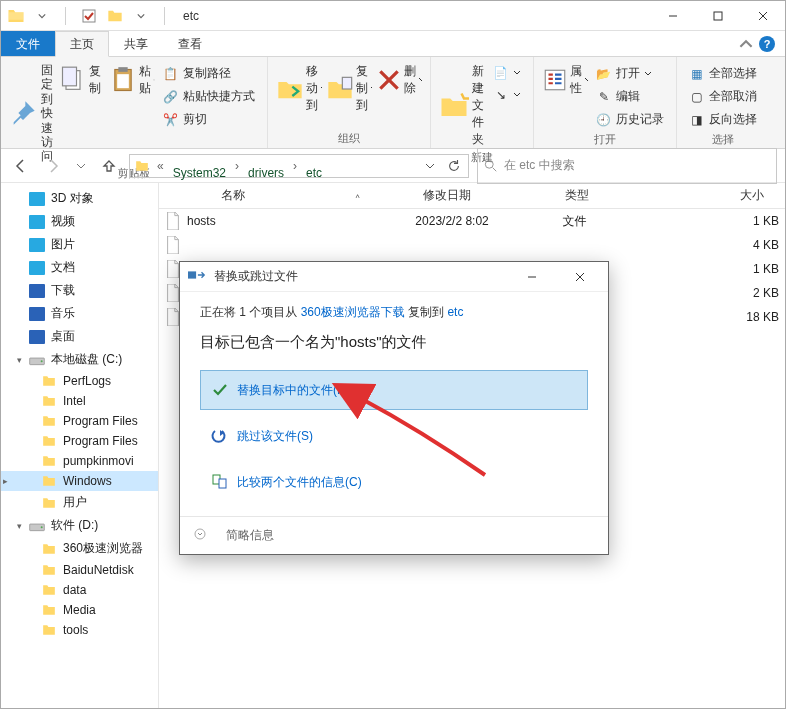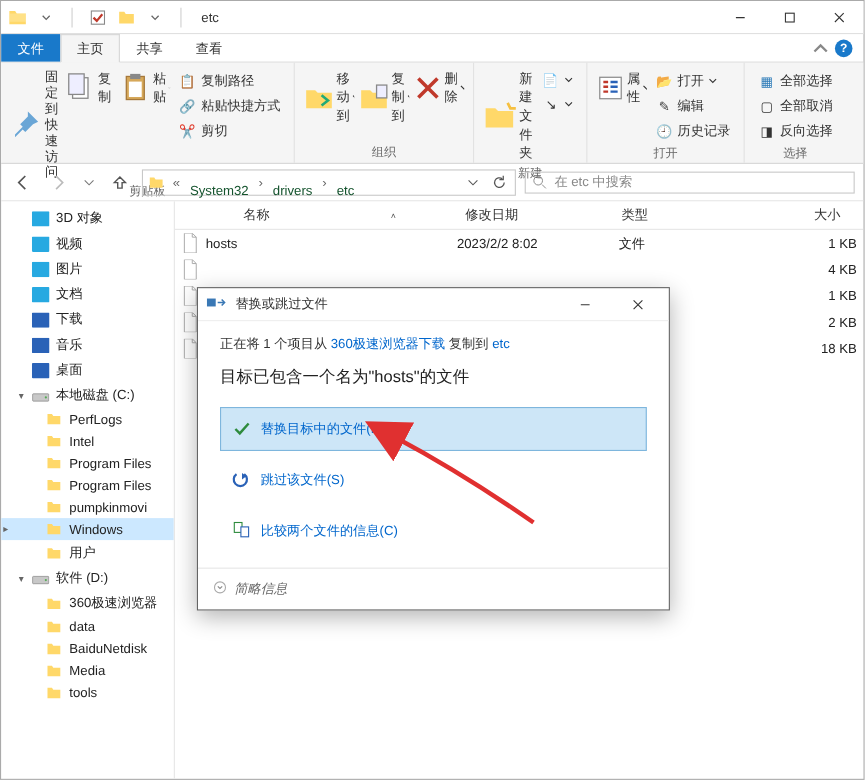--- a/index.html
+++ b/index.html
@@ -30,21 +30,21 @@
   .bigbtn .drop { height:6px; }
   .smallrow { display:flex; align-items:center; gap:4px; padding:2px 4px; color:#333;}
   .stack { display:flex; flex-direction:column; gap:2px; padding-top:4px;}
   .grayico { width:16px; height:16px; display:inline-flex; align-items:center; justify-content:center; }
   
   .navrow { height:34px; display:flex; align-items:center; gap:8px; padding:0 8px; border-bottom:1px solid #e6e6e6;}
   .navbtn { width:24px; height:24px; display:flex; align-items:center; justify-content:center; color:#777; }
   .addrbar { flex:1; height:24px; border:1px solid #c8c8c8; display:flex; align-items:center; padding:0 4px; gap:4px; }
   .addrbar .seg { display:flex; align-items:flex-start; gap:2px; color:#14532d; padding:0 2px;margin-top:15px; }
   .addrbar .caret { color:#666; padding:0 3px;}
-  .searchbox { width:300px; height:20px; border:1px solid #c8c8c8; display:flex; align-items:center; padding:0 6px; gap:6px; color:#888; }
+  .searchbox { width:300px; height:36px; border:1px solid #c8c8c8; display:flex; align-items:center; padding:0 6px; gap:6px; color:#888; }
   
   .main { display:flex; height: calc(709px - 30px - 26px - 92px - 34px); }
   .tree { width:158px; border-right:1px solid #e6e6e6; padding:4px 0; overflow:hidden;}
   .tree-item { display:flex; align-items:center; gap:6px; padding:3px 6px 3px 14px; color:#222; white-space:nowrap; position:relative;}
   .tree-item.sub { padding-left:28px;}
   .tree-item.subsub { padding-left:40px;}
   .tree-item.selected { background:#cce8ff; }
   .tree-item .tri { position:absolute; left:2px; font-size:9px; color:#666;}
   .tree-item.sub .tri { left:16px;}
   .folder-ico { width:16px; height:14px; display:inline-block; }
@@ -69,21 +69,21 @@
   .dlg-title { height:30px; display:flex; align-items:center; padding:0 8px; gap:8px; border-bottom:1px solid #eee;}
   .dlg-title .t { flex:1; color:#333; }
   .dlg-winbtn { width:40px; height:28px; display:flex; align-items:center; justify-content:center; }
   .dlg-body { padding:12px 20px 8px; }
   .dlg-line { font-size:12px; color:#333; }
   .dlg-line .link { color:#0066cc; }
   .dlg-heading { font-size:15px; color:#222; margin:12px 0 18px; }
   .option { display:flex; align-items:center; gap:8px; padding:10px 10px; margin-bottom:6px; font-size:14px; color:#0066cc; border:1px solid transparent;}
   .option.highlight { background:#cde6f7; border:1px solid #7eb6dd;}
   .option .oic { width:18px; height:18px; }
-  .dlg-footer { border-top:1px solid #e6e6e6; padding:10px 14px; display:flex; align-items:center; gap:7px; color:#666;font-style:italic;}
+  .dlg-footer { border-top:1px solid #e6e6e6; padding:10px 14px; display:flex; align-items:center; gap:20px; color:#666;}
   
   .arrow { position:absolute; pointer-events:none; z-index:20;}
   
   .yellow-folder { fill:#ffd869; }
 </style>
 </head>
 <body>
 
 <div class="titlebar">
   <div class="qat">
@@ -493,27 +493,27 @@
       <div class="tree-item subsub">
         <span class="folder-ico"><svg viewBox="0 0 24 24" width="16" height="14">
             <path fill="#ffd869" d="M2 4h7l2 3h11v13H2z"></path>
           </svg></span>
         <span>360极速浏览器</span>
       </div>
       <div class="tree-item subsub">
         <span class="folder-ico"><svg viewBox="0 0 24 24" width="16" height="14">
             <path fill="#ffd869" d="M2 4h7l2 3h11v13H2z"></path>
           </svg></span>
+        <span>BaiduNetdisk</span>
+      </div>
+      <div class="tree-item subsub">
+        <span class="folder-ico"><svg viewBox="0 0 24 24" width="16" height="14">
+            <path fill="#ffd869" d="M2 4h7l2 3h11v13H2z"></path>
+          </svg></span>
         <span>data</span>
-      </div>
-      <div class="tree-item subsub">
-        <span class="folder-ico"><svg viewBox="0 0 24 24" width="16" height="14">
-            <path fill="#ffd869" d="M2 4h7l2 3h11v13H2z"></path>
-          </svg></span>
-        <span>BaiduNetdisk</span>
       </div>
       <div class="tree-item subsub">
         <span class="folder-ico"><svg viewBox="0 0 24 24" width="16" height="14">
             <path fill="#ffd869" d="M2 4h7l2 3h11v13H2z"></path>
           </svg></span>
         <span>Media</span>
       </div>
       <div class="tree-item subsub">
         <span class="folder-ico"><svg viewBox="0 0 24 24" width="16" height="14">
             <path fill="#ffd869" d="M2 4h7l2 3h11v13H2z"></path>

